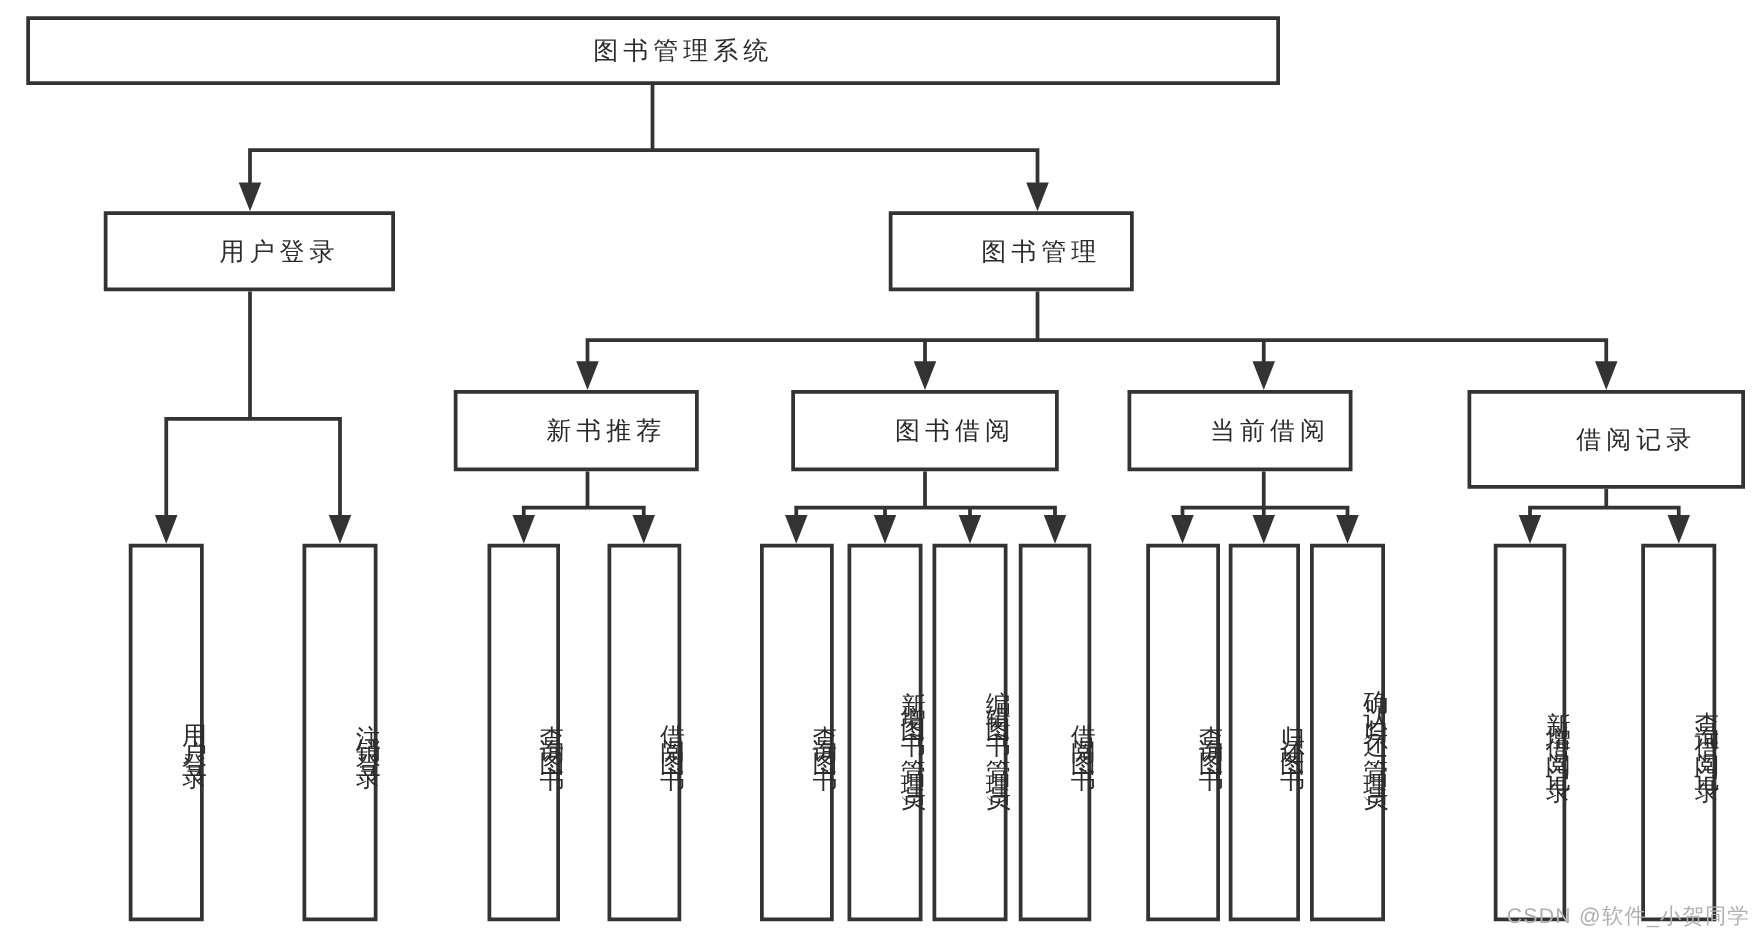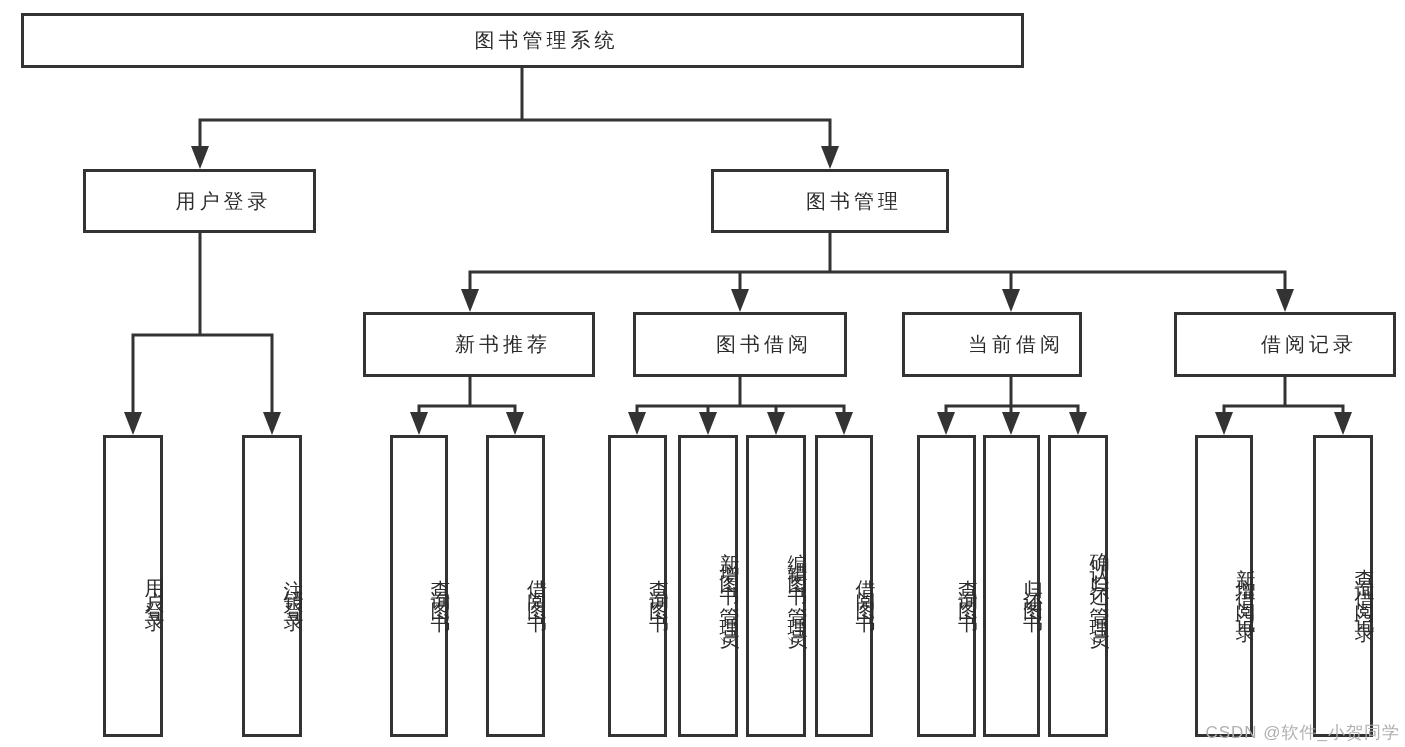--- a/index.html
+++ b/index.html
@@ -42,25 +42,25 @@
   .box .vlabel {
     writing-mode: vertical-rl;
     text-orientation: mixed;
     letter-spacing: 11px;
     line-height: 1;
     white-space: nowrap;
   }
   
   .b-root   { left: 21px;   top: 13px;  width: 1003px; height: 55px; }
   .b-login  { left: 83px;   top: 169px; width: 233px;  height: 64px; }
-  .b-mgmt   { left: 711px;  top: 169px; width: 238px;  height: 64px; }
-  .b-nbr    { left: 363px;  top: 312px; width: 232px;  height: 65px; }
+  .b-mgmt   { left: 711px;  top: 169px; width: 196px;  height: 64px; }
+  .b-nbr    { left: 363px;  top: 312px; width: 196px;  height: 65px; }
   .b-bb     { left: 633px;  top: 312px; width: 214px;  height: 65px; align-items: center; }
   .b-cb     { left: 902px;  top: 312px; width: 180px;  height: 65px; }
-  .b-br     { left: 1174px; top: 312px; width: 222px;  height: 65px; }
+  .b-br     { left: 1174px; top: 312px; width: 222px;  height: 79px; }
   
   .leaf     { top: 435px; height: 302px; }
   .l-ul     { left: 103px;  width: 60px; }
   .l-lo     { left: 242px;  width: 60px; }
   .l-nbrq   { left: 390px;  width: 58px; }
   .l-nbrb   { left: 486px;  width: 59px; }
   .l-bbq    { left: 608px;  width: 59px; }
   .l-bba    { left: 678px;  width: 60px; }
   .l-bbe    { left: 746px;  width: 60px; }
   .l-bbb    { left: 815px;  width: 58px; }

